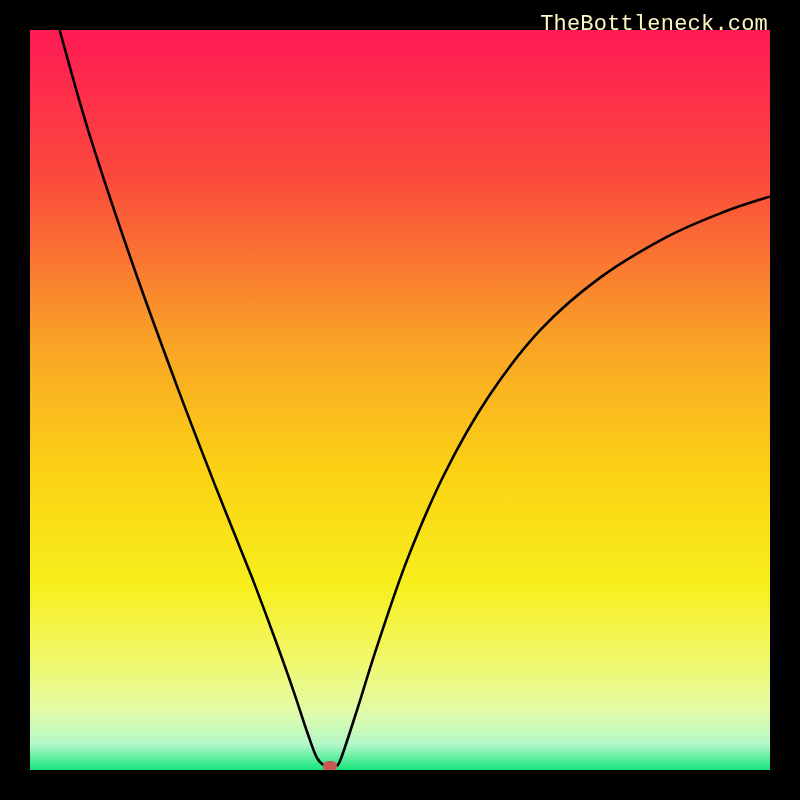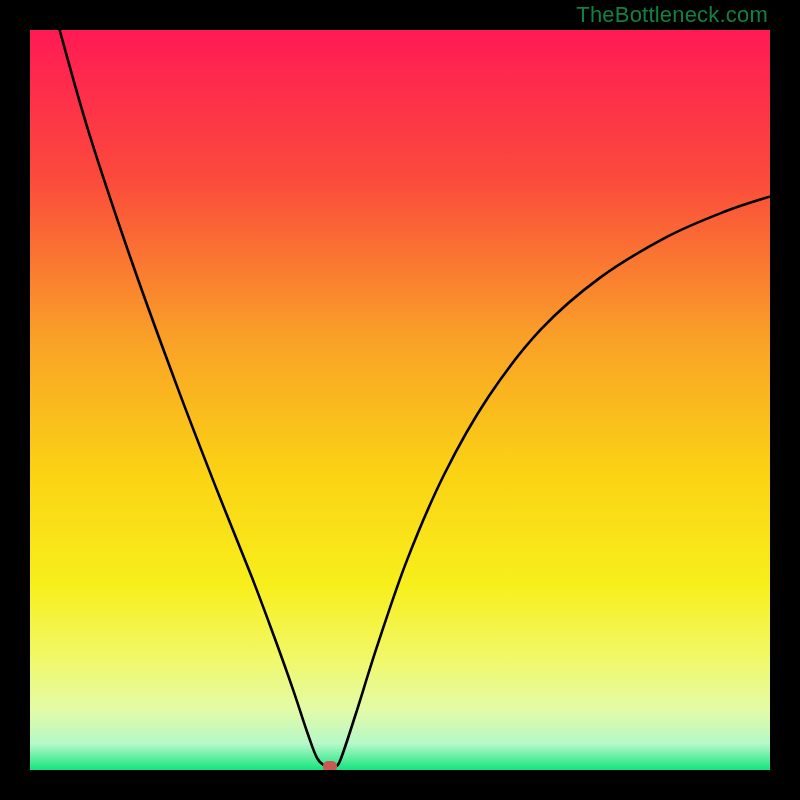--- a/index.html
+++ b/index.html
@@ -37,27 +37,27 @@
   }
   .curve-svg {
     position: absolute;
     top: 0;
     left: 0;
     width: 100%;
     height: 100%;
   }
   .watermark {
     position: absolute;
-    top: 2px;
+    top: 12px;
     right: 32px;
-    color: #15803d;
+    color: #fef9c3;
     font-size: 22px;
     font-weight: 500;
     letter-spacing: 0.2px;
-    font-family: Liberation Sans, sans-serif;
+    font-family: Liberation Mono, monospace;
   }
   .marker {
     position: absolute;
     width: 14px;
     height: 11px;
     border-radius: 5px;
     background: #c95a53;
   }
 </style>
 </head>

